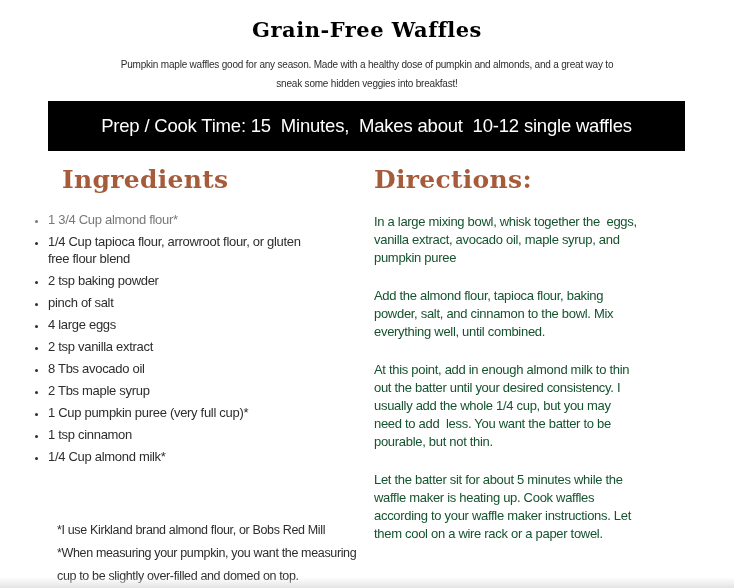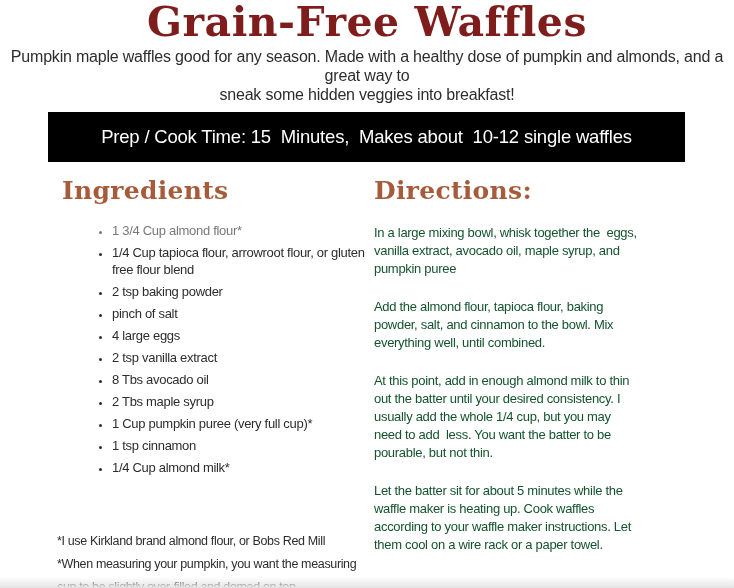--- a/index.html
+++ b/index.html
@@ -7,33 +7,33 @@
   .page {
     position: relative;
     width: 734px;
     height: 588px;
     background: #ffffff;
     overflow: hidden;
     font-family: "Liberation Sans", sans-serif;
     color: #2d2d2d;
   }
   .page-title {
-    padding-top: 2px;
+    padding-top: 10px;
     text-align: center;
     font-family: "DejaVu Serif", serif;
     font-weight: 700;
-    font-size: 41px;
+    font-size: 21px;
     line-height: 40px;
-    color: #7f1d1d;
+    color: #000000;
     letter-spacing: 0.5px;
   }
   .subtitle {
     margin-top: 5px;
     text-align: center;
-    font-size: 16px;
+    font-size: 10px;
     letter-spacing: -0.2px;
     line-height: 19px;
     color: #2d2d2d;
     white-space: pre-wrap;
   }
   .banner {
     margin: 8px 49px 0 48px;
     height: 50px;
     background: #000000;
     display: flex;
@@ -62,21 +62,21 @@
     font-family: "DejaVu Serif", serif;
     font-weight: 700;
     font-size: 25px;
     line-height: 30px;
     color: #a65b3b;
     letter-spacing: 0.3px;
   }
   .left-col .section-heading { margin-left: 62px; }
   .ingredients-list {
     margin-top: 16px;
-    padding-left: 112px;
+    padding-left: 48px;
     list-style: disc;
   }
   .ingredients-list li {
     font-size: 13px;
     letter-spacing: -0.3px;
     line-height: 17px;
     margin-bottom: 5px;
     max-width: 262px;
     color: #2d2d2d;
   }

